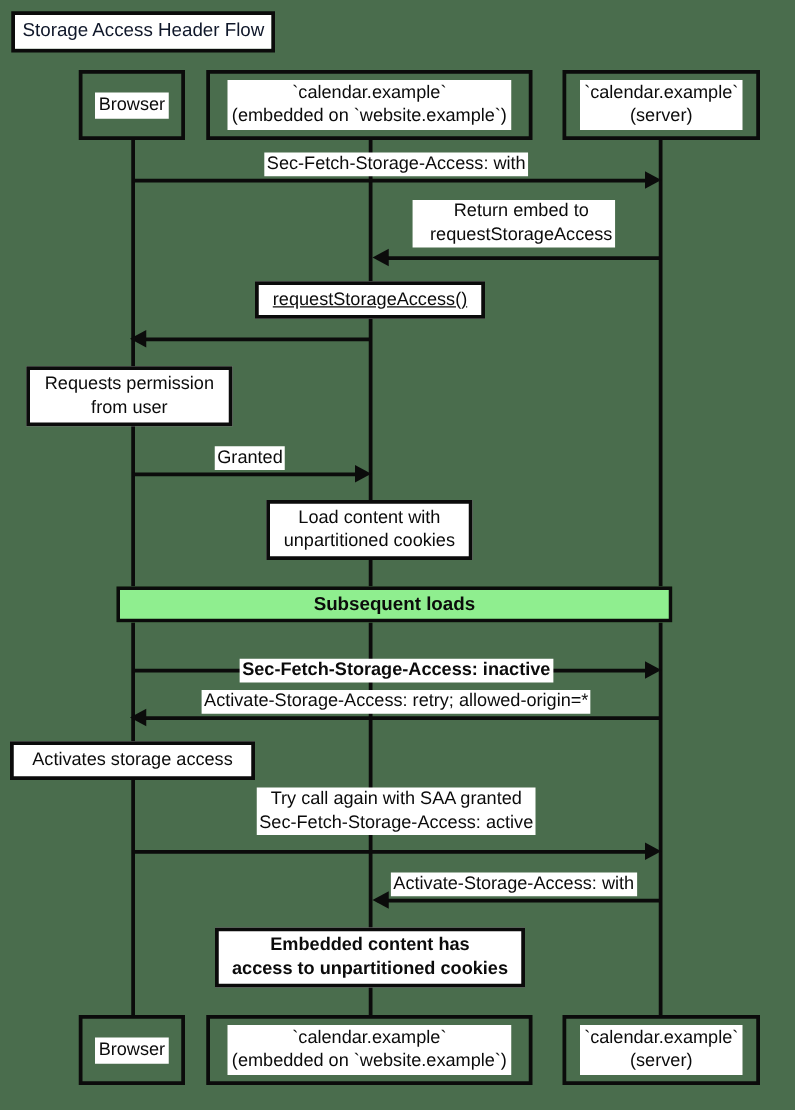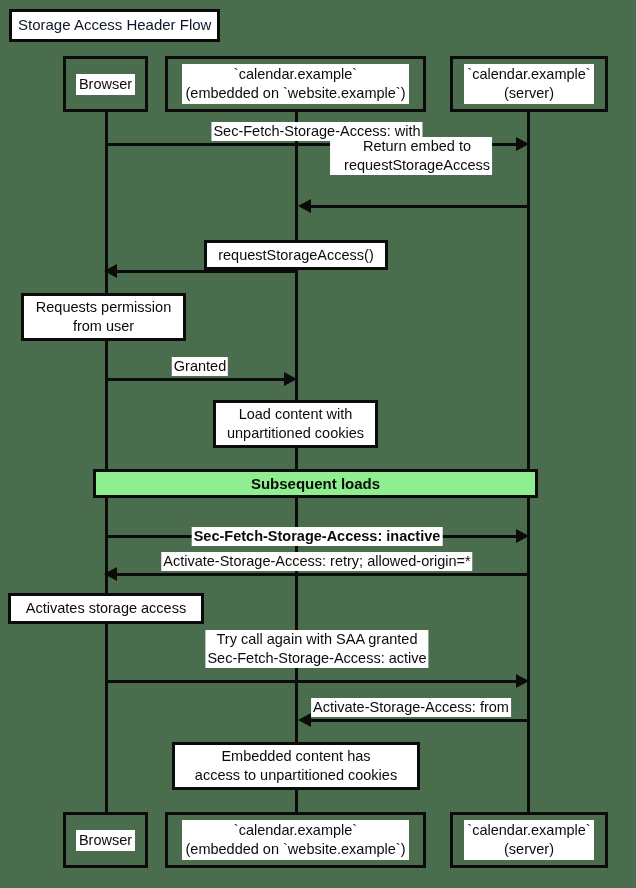--- a/index.html
+++ b/index.html
@@ -156,24 +156,24 @@
     <span class="plabel">`calendar.example`
 (server)</span>
   </div>
 
   <div class="msg-line" style="left:106px; top:143px; width:416px;"></div>
   <div class="arrowhead right" style="left:516px; top:137px;"></div>
   <div class="msg-label" style="left:317px; top:122px;">Sec-Fetch-Storage-Access: with</div>
 
   <div class="msg-line" style="left:302px; top:205px; width:226px;"></div>
   <div class="arrowhead left" style="left:298px; top:199px;"></div>
-  <div class="msg-label" style="left:411px; top:137px;padding-left:14px;">Return embed to
+  <div class="msg-label" style="left:411px; top:160px;padding-left:14px;">Return embed to
 requestStorageAccess</div>
 
-  <div class="note" style="left:204px; top:240px; width:184px; height:30px;">
+  <div class="note" style="left:204px; top:225px; width:184px; height:30px;text-decoration:underline;">
     <span class="ntext">requestStorageAccess()</span>
   </div>
 
   <div class="msg-line" style="left:110px; top:270px; width:186px;"></div>
   <div class="arrowhead left" style="left:104px; top:264px;"></div>
 
   <div class="note" style="left:21px; top:293px; width:165px; height:48px;">
     <span class="ntext">Requests permission
 from user</span>
   </div>
@@ -203,23 +203,23 @@
     <span class="ntext">Activates storage access</span>
   </div>
 
   <div class="msg-line" style="left:106px; top:680px; width:416px;"></div>
   <div class="arrowhead right" style="left:516px; top:674px;"></div>
   <div class="msg-label" style="left:317px; top:630px;">Try call again with SAA granted
 Sec-Fetch-Storage-Access: active</div>
 
   <div class="msg-line" style="left:302px; top:719px; width:226px;"></div>
   <div class="arrowhead left" style="left:298px; top:713px;"></div>
-  <div class="msg-label" style="left:411px; top:698px;">Activate-Storage-Access: from</div>
-
-  <div class="note" style="left:172px; top:742px; width:248px; height:48px;">
+  <div class="msg-label" style="left:411px; top:698px;">Activate-Storage-Access: with</div>
+
+  <div class="note" style="left:172px; top:742px; width:248px; height:48px;font-weight:bold;">
     <span class="ntext">Embedded content has
 access to unpartitioned cookies</span>
   </div>
 
   <div class="participant" style="left:63px; top:812px; width:85px; height:56px;">
     <span class="plabel">Browser</span>
   </div>
   <div class="participant" style="left:165px; top:812px; width:261px; height:56px;">
     <span class="plabel">`calendar.example`
 (embedded on `website.example`)</span>

